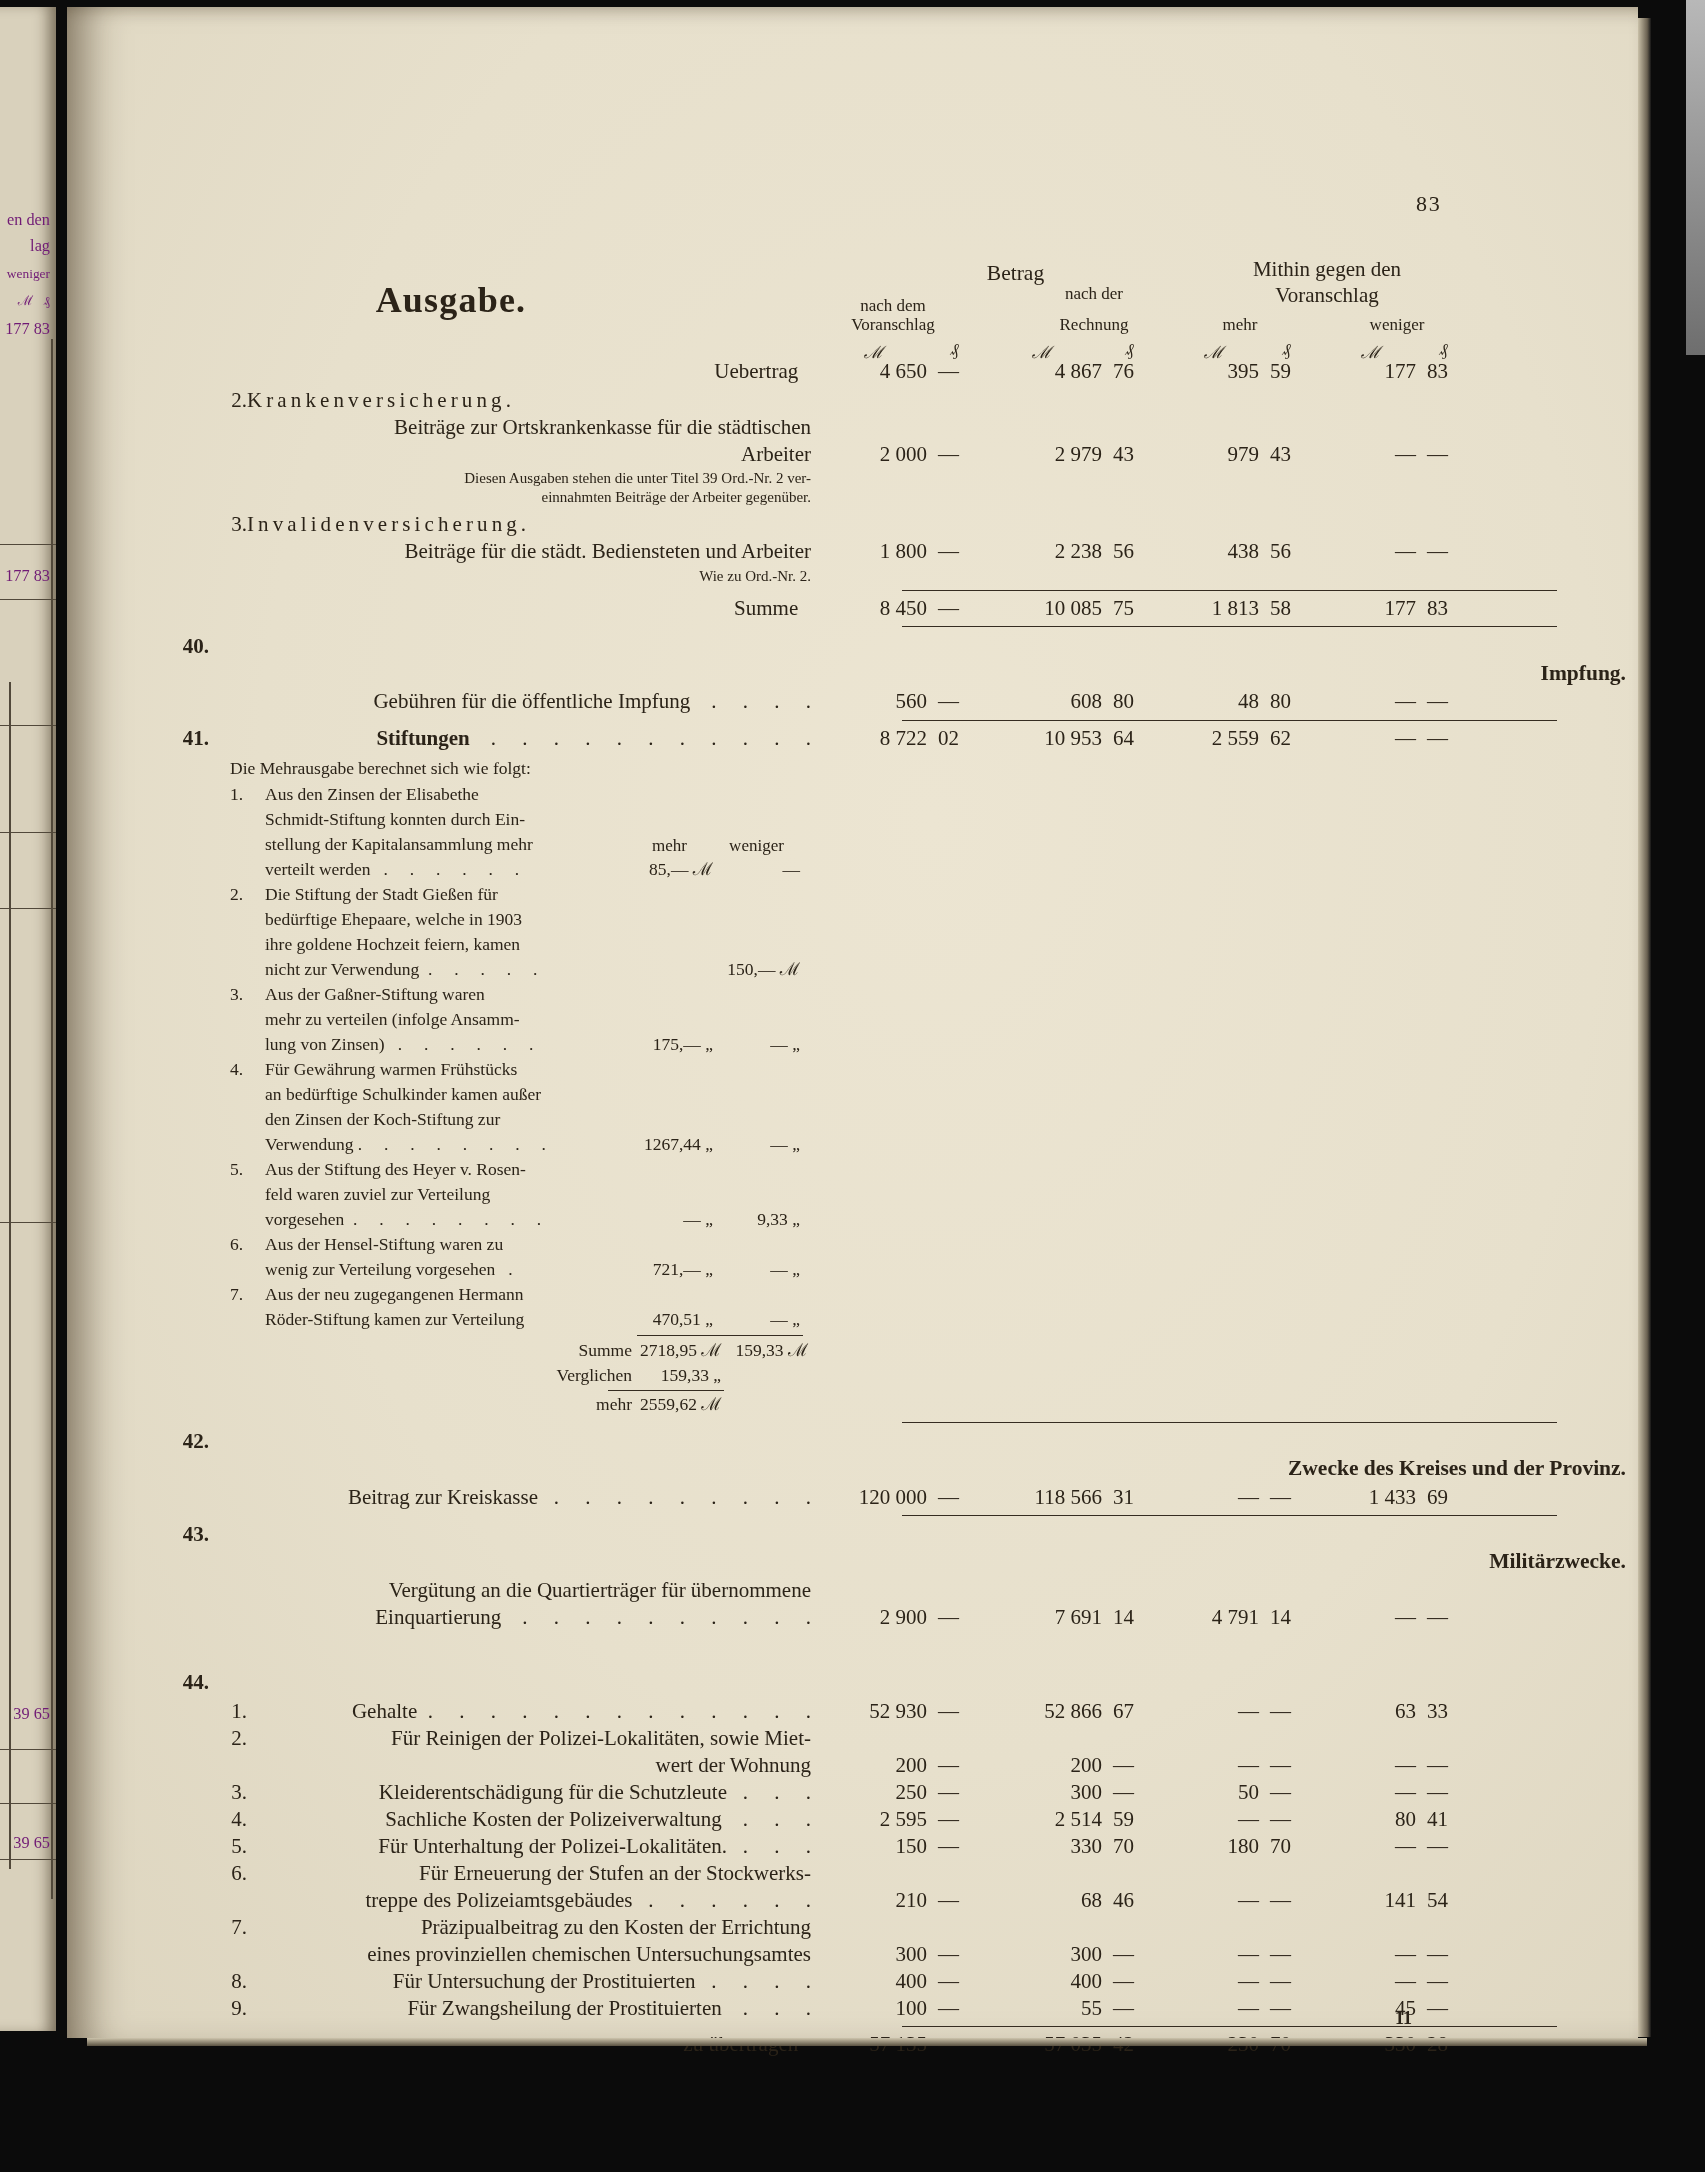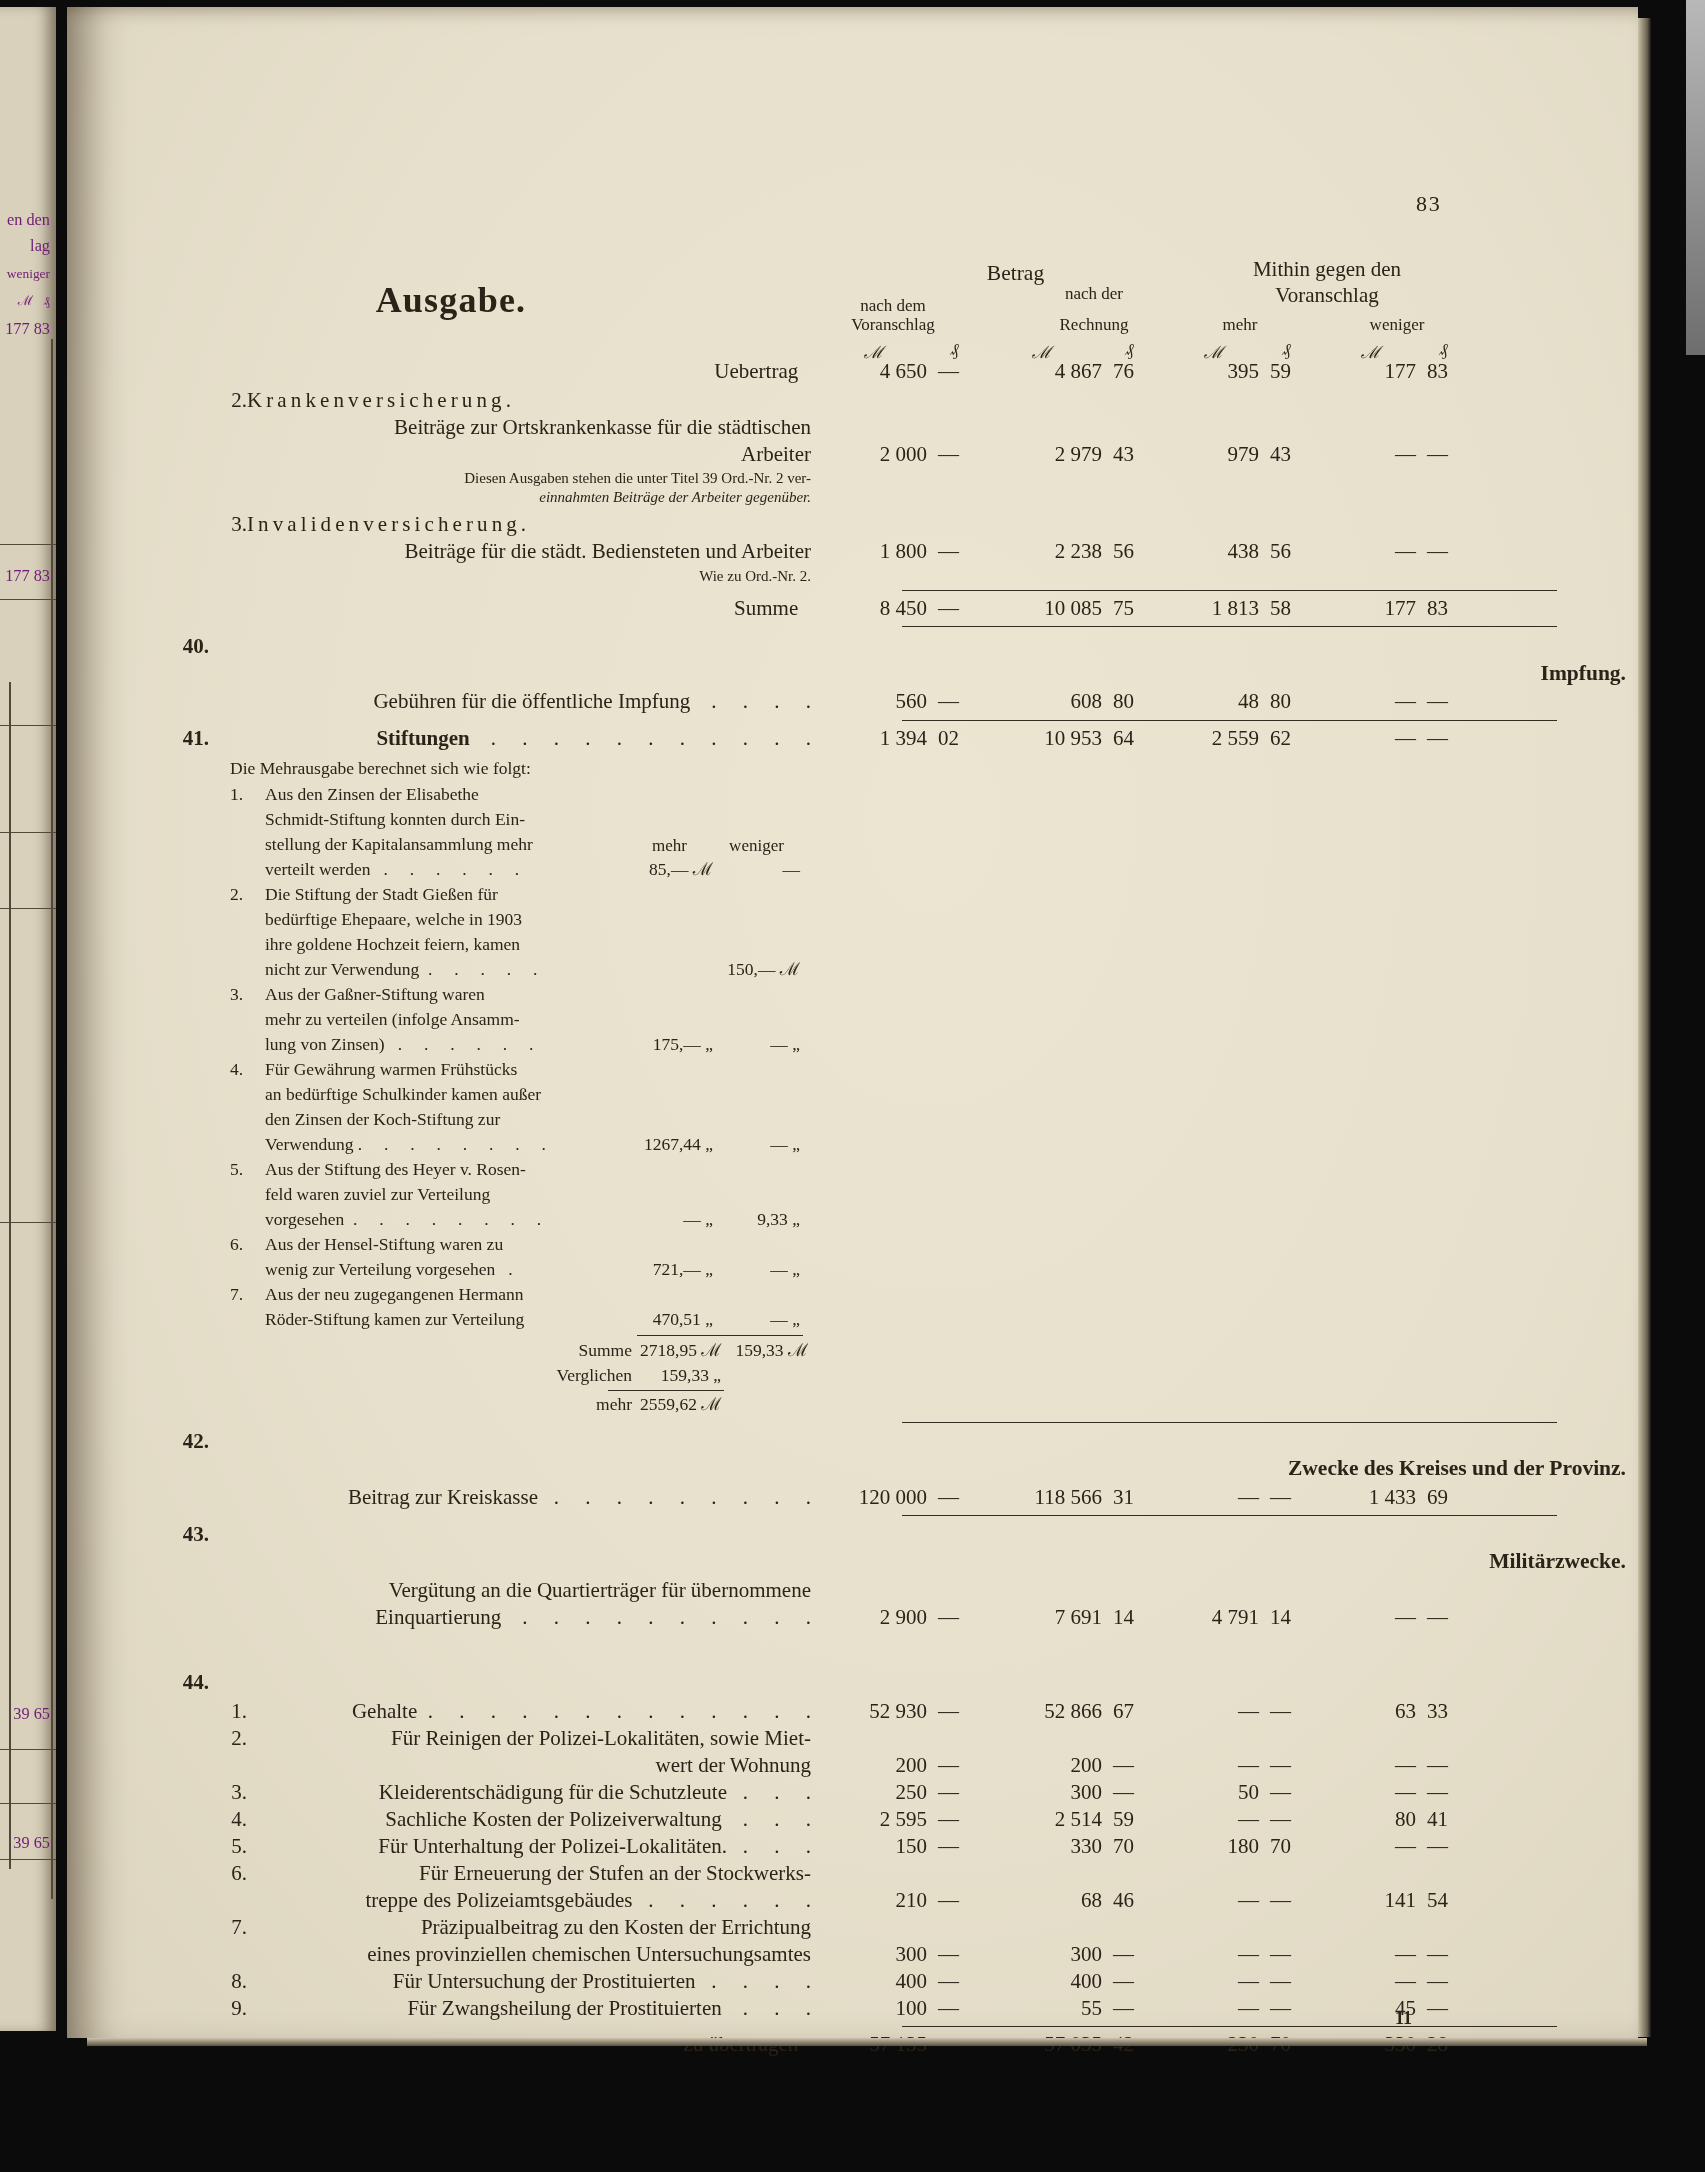--- a/index.html
+++ b/index.html
@@ -52,21 +52,21 @@
   .spaced-label{letter-spacing:4.1px;}
   .sumlabel{text-align:right;padding-right:12.8px;white-space:pre;}
   .cell{text-align:right;white-space:pre;}
   .v1m{width:116px}.v1p{width:32px}.v2m{width:143px}.v2p{width:32px}
   .v3m{width:125px}.v3p{width:32px}.v4m{width:125px}.v4p{width:32px}
   .row.section{margin-top:5.8px;margin-bottom:1.2px;flex-direction:column;}
   .row.spaced{margin-top:1.7px;}
   .row.noterow{margin:1.7px 0 4.1px;}
   .row.noterow .cbody{font-size:15px;line-height:19px;}
   .noteline{white-space:pre-wrap;}
-  .noteline.hang{padding-left:40px;font-style:italic;}
+  .noteline.hang{padding-left:40px;}
   .hrule{border-top:1.7px solid #352c21;margin:4.1px 0 4.1px 748px;width:655px;height:0;}
   
   .st{margin:4.7px 0 2.3px 76px;font-size:17.5px;line-height:25px;}
   .st-intro{white-space:pre-wrap;margin-bottom:1.2px;}
   .st-items{position:relative;}
   .st-h{position:absolute;top:51px;width:87px;text-align:center;font-size:17px;}
   .st-h-mehr{left:396px;}
   .st-h-weniger{left:483px;}
   .st-item{display:flex;align-items:flex-end;}
   .st-item > div{flex-shrink:0;}
@@ -214,21 +214,21 @@
           <div class="cell v2p">80</div>
           <div class="cell v3m">48</div>
           <div class="cell v3p">80</div>
           <div class="cell v4m">—</div>
           <div class="cell v4p">—</div>
         </div>
         <div class="hrule"></div>
         <div class="row">
           <div class="cell cnum">41.</div>
           <div class="cell cbody"><div class="bline"><span class="bold">Stiftungen</span>    .     .     .     .     .     .     .     .     .     .     .</div></div>
-          <div class="cell v1m">1 394</div>
+          <div class="cell v1m">8 722</div>
           <div class="cell v1p">02</div>
           <div class="cell v2m">10 953</div>
           <div class="cell v2p">64</div>
           <div class="cell v3m">2 559</div>
           <div class="cell v3p">62</div>
           <div class="cell v4m">—</div>
           <div class="cell v4p">—</div>
         </div>
         <div class="st">
           <div class="st-intro">Die Mehrausgabe berechnet sich wie folgt:</div>

